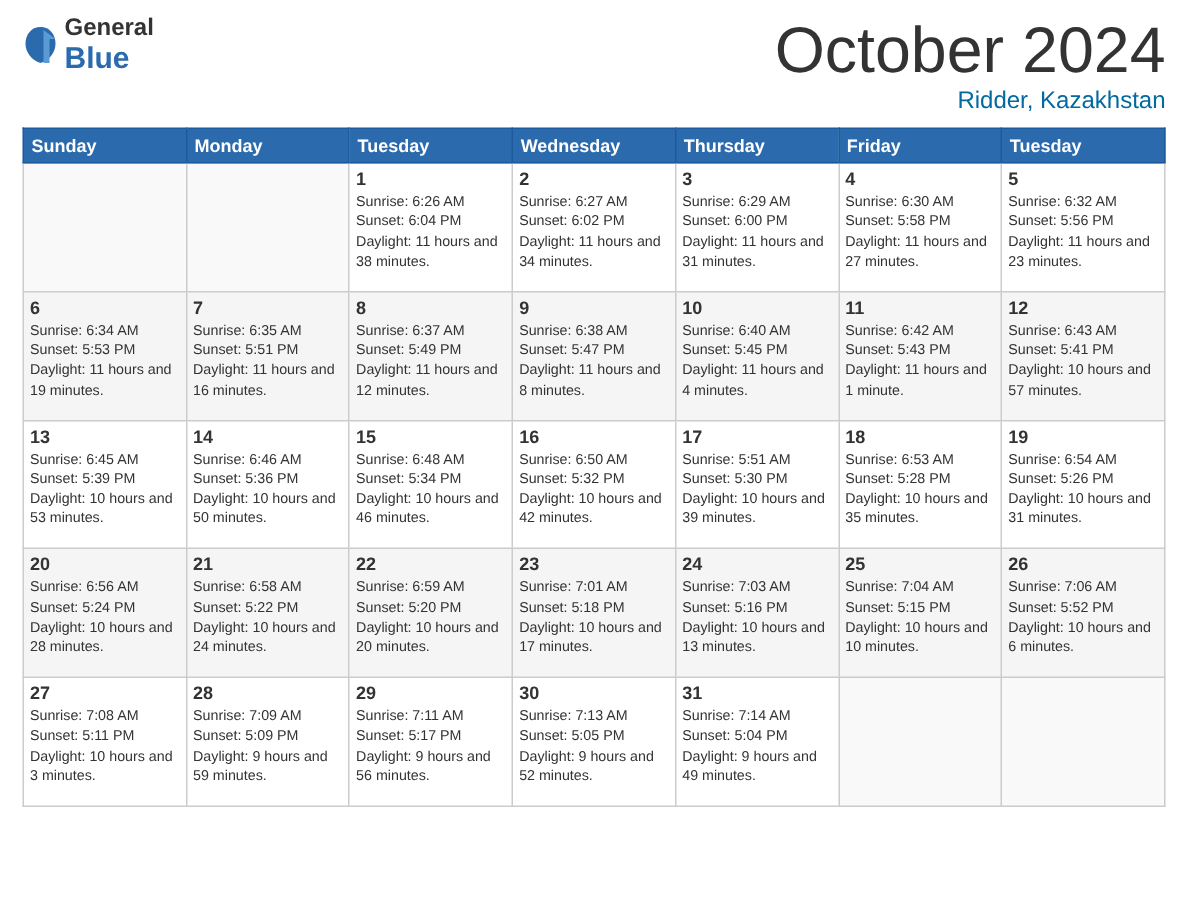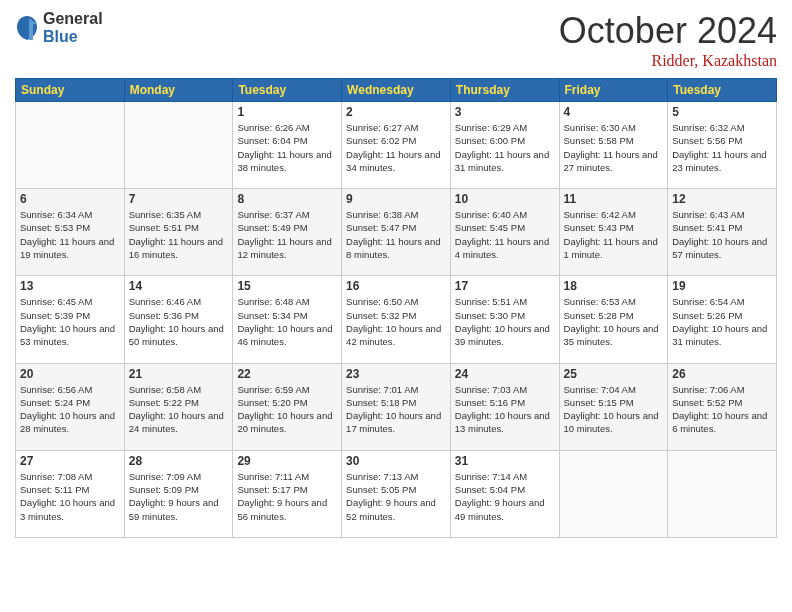--- a/index.html
+++ b/index.html
@@ -32,50 +32,49 @@
       display: flex;
       flex-direction: column;
       line-height: 1.1;
     }
     .logo-general {
       font-size: 16px;
       font-weight: bold;
       color: #333;
     }
     .logo-blue {
-      font-size: 16px;
+      font-size: 20px;
       font-weight: bold;
       color: #2a6aad;
     }
     .logo-icon {
       width: 24px;
       height: 28px;
     }
     .title-area {
       text-align: right;
     }
     .month-title {
-      font-size: 36px;
+      font-size: 43px;
       font-weight: normal;
       color: #333;
     }
     .location {
       font-size: 16px;
-      color: #b91c1c;
-      font-family: Liberation Serif, serif;
+      color: #0369a1;
     }
     .calendar-table {
       width: 100%;
       border-collapse: collapse;
       flex: 1;
       table-layout: fixed;
     }
     .calendar-table th {
       background-color: #2a6aad;
-      color: #fde047;
+      color: #ffffff;
       text-align: left;
       padding: 4px 5px;
       font-size: 12px;
       font-weight: bold;
       border: 1px solid #1a5a9d;
     }
     .calendar-table td {
       border: 1px solid #ccc;
       vertical-align: top;
       padding: 3px 4px;

